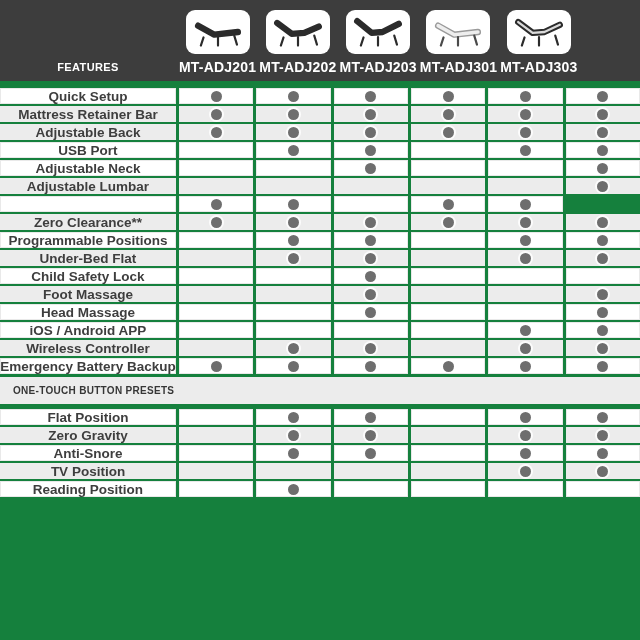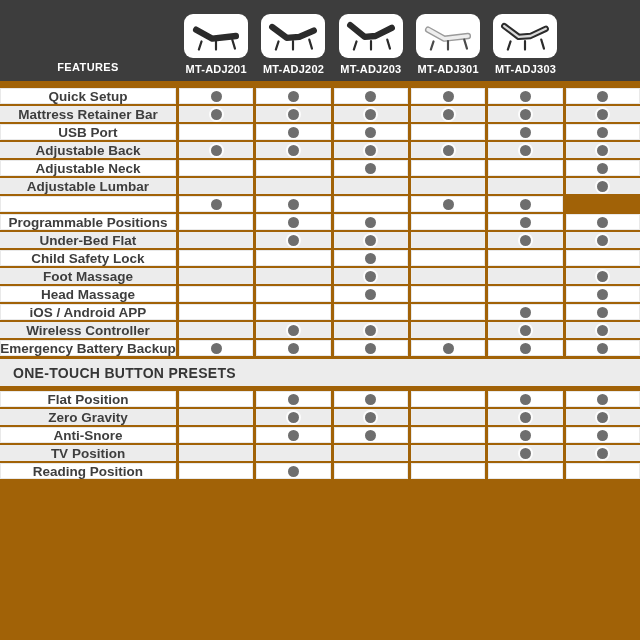--- a/index.html
+++ b/index.html
@@ -1,19 +1,19 @@
 <!DOCTYPE html>
 <html><head>
 <meta charset="utf-8">
 <style>
   html,body{margin:0;padding:0;background:#ffffff;}
   .page{
     position:relative;
     width:640px;height:640px;
-    background:#a16207;
+    background:#15803d;
     overflow:hidden;
     font-family:"Liberation Sans", sans-serif;
   }
   
   .chart-header{
     display:grid;
     grid-template-columns:176px repeat(6,1fr);
     column-gap:3px;
     height:81px;
     background:var(--header-bg,#3d3d3d);
@@ -27,21 +27,21 @@
   }
   .model-col{
     display:flex;flex-direction:column;align-items:center;justify-content:flex-end;
     padding-bottom:6px;
   }
   .tile{
     width:64px;height:44px;background:#ffffff;border-radius:9px;
     display:flex;align-items:center;justify-content:center;
   }
   .model-name{
-    margin-top:5px;color:#ffffff;font-size:11px;font-weight:bold;letter-spacing:.2px;
+    margin-top:5px;color:#ffffff;font-size:14px;font-weight:bold;letter-spacing:.2px;
     white-space:nowrap;
   }
   
   .table{margin-top:7px;}
   .row{
     display:grid;
     grid-template-columns:176px repeat(6,1fr);
     column-gap:3px;
     height:16px;
     margin-bottom:2px;
@@ -63,21 +63,21 @@
   .row--alt .dot{box-shadow:0 0 0 2px rgba(255,255,255,.85);}
   
   .section-band{
     height:27px;
     margin:3px 0 5px 0;
     background:var(--stripe-bg,#ececec);
     display:flex;align-items:center;
     padding-left:13px;box-sizing:border-box;
   }
   .section-title{
-    color:#363636;font-size:14px;font-weight:bold;letter-spacing:.3px;
+    color:#363636;font-size:10px;font-weight:bold;letter-spacing:.3px;
   }
 </style>
 </head>
 <body>
 
 <div class="page" style="--header-bg: #3d3d3d; --stripe-bg: #ececec; --dot: #6e6e6e; --text: #3e3e3e;">
   <div class="chart-header">
     <div class="features-cell">
       <span class="features-label">FEATURES</span>
     </div>
@@ -171,62 +171,62 @@
         <div class="cell">
           <span class="dot"></span>
         </div>
         <div class="cell">
           <span class="dot"></span>
         </div>
         <div class="cell">
           <span class="dot"></span>
         </div>
       </div>
+      <div class="row row--alt">
+        <div class="cell">
+          <span class="feature-name">Adjustable Back</span>
+        </div>
+        <div class="cell">
+          <span class="dot"></span>
+        </div>
+        <div class="cell">
+          <span class="dot"></span>
+        </div>
+        <div class="cell">
+          <span class="dot"></span>
+        </div>
+        <div class="cell">
+          <span class="dot"></span>
+        </div>
+        <div class="cell">
+          <span class="dot"></span>
+        </div>
+        <div class="cell">
+          <span class="dot"></span>
+        </div>
+      </div>
       <div class="row row--white">
         <div class="cell">
           <span class="feature-name">USB Port</span>
         </div>
         <div class="cell"></div>
         <div class="cell">
           <span class="dot"></span>
         </div>
         <div class="cell">
           <span class="dot"></span>
         </div>
         <div class="cell"></div>
         <div class="cell">
           <span class="dot"></span>
         </div>
         <div class="cell">
           <span class="dot"></span>
         </div>
       </div>
-      <div class="row row--alt">
-        <div class="cell">
-          <span class="feature-name">Adjustable Back</span>
-        </div>
-        <div class="cell">
-          <span class="dot"></span>
-        </div>
-        <div class="cell">
-          <span class="dot"></span>
-        </div>
-        <div class="cell">
-          <span class="dot"></span>
-        </div>
-        <div class="cell">
-          <span class="dot"></span>
-        </div>
-        <div class="cell">
-          <span class="dot"></span>
-        </div>
-        <div class="cell">
-          <span class="dot"></span>
-        </div>
-      </div>
       <div class="row row--white">
         <div class="cell">
           <span class="feature-name">Adjustable Neck</span>
         </div>
         <div class="cell"></div>
         <div class="cell"></div>
         <div class="cell">
           <span class="dot"></span>
         </div>
         <div class="cell"></div>
@@ -250,20 +250,43 @@
       </div>
       <div class="row row--white">
         <div class="cell"></div>
         <div class="cell">
           <span class="dot"></span>
         </div>
         <div class="cell">
           <span class="dot"></span>
         </div>
         <div class="cell"></div>
+        <div class="cell">
+          <span class="dot"></span>
+        </div>
+        <div class="cell">
+          <span class="dot"></span>
+        </div>
+      </div>
+      <div class="row row--alt">
+        <div class="cell">
+          <span class="feature-name">Zero Clearance**</span>
+        </div>
+        <div class="cell">
+          <span class="dot"></span>
+        </div>
+        <div class="cell">
+          <span class="dot"></span>
+        </div>
+        <div class="cell">
+          <span class="dot"></span>
+        </div>
+        <div class="cell">
+          <span class="dot"></span>
+        </div>
         <div class="cell">
           <span class="dot"></span>
         </div>
         <div class="cell">
           <span class="dot"></span>
         </div>
       </div>
       <div class="row row--white">
         <div class="cell">
           <span class="feature-name">Programmable Positions</span>

